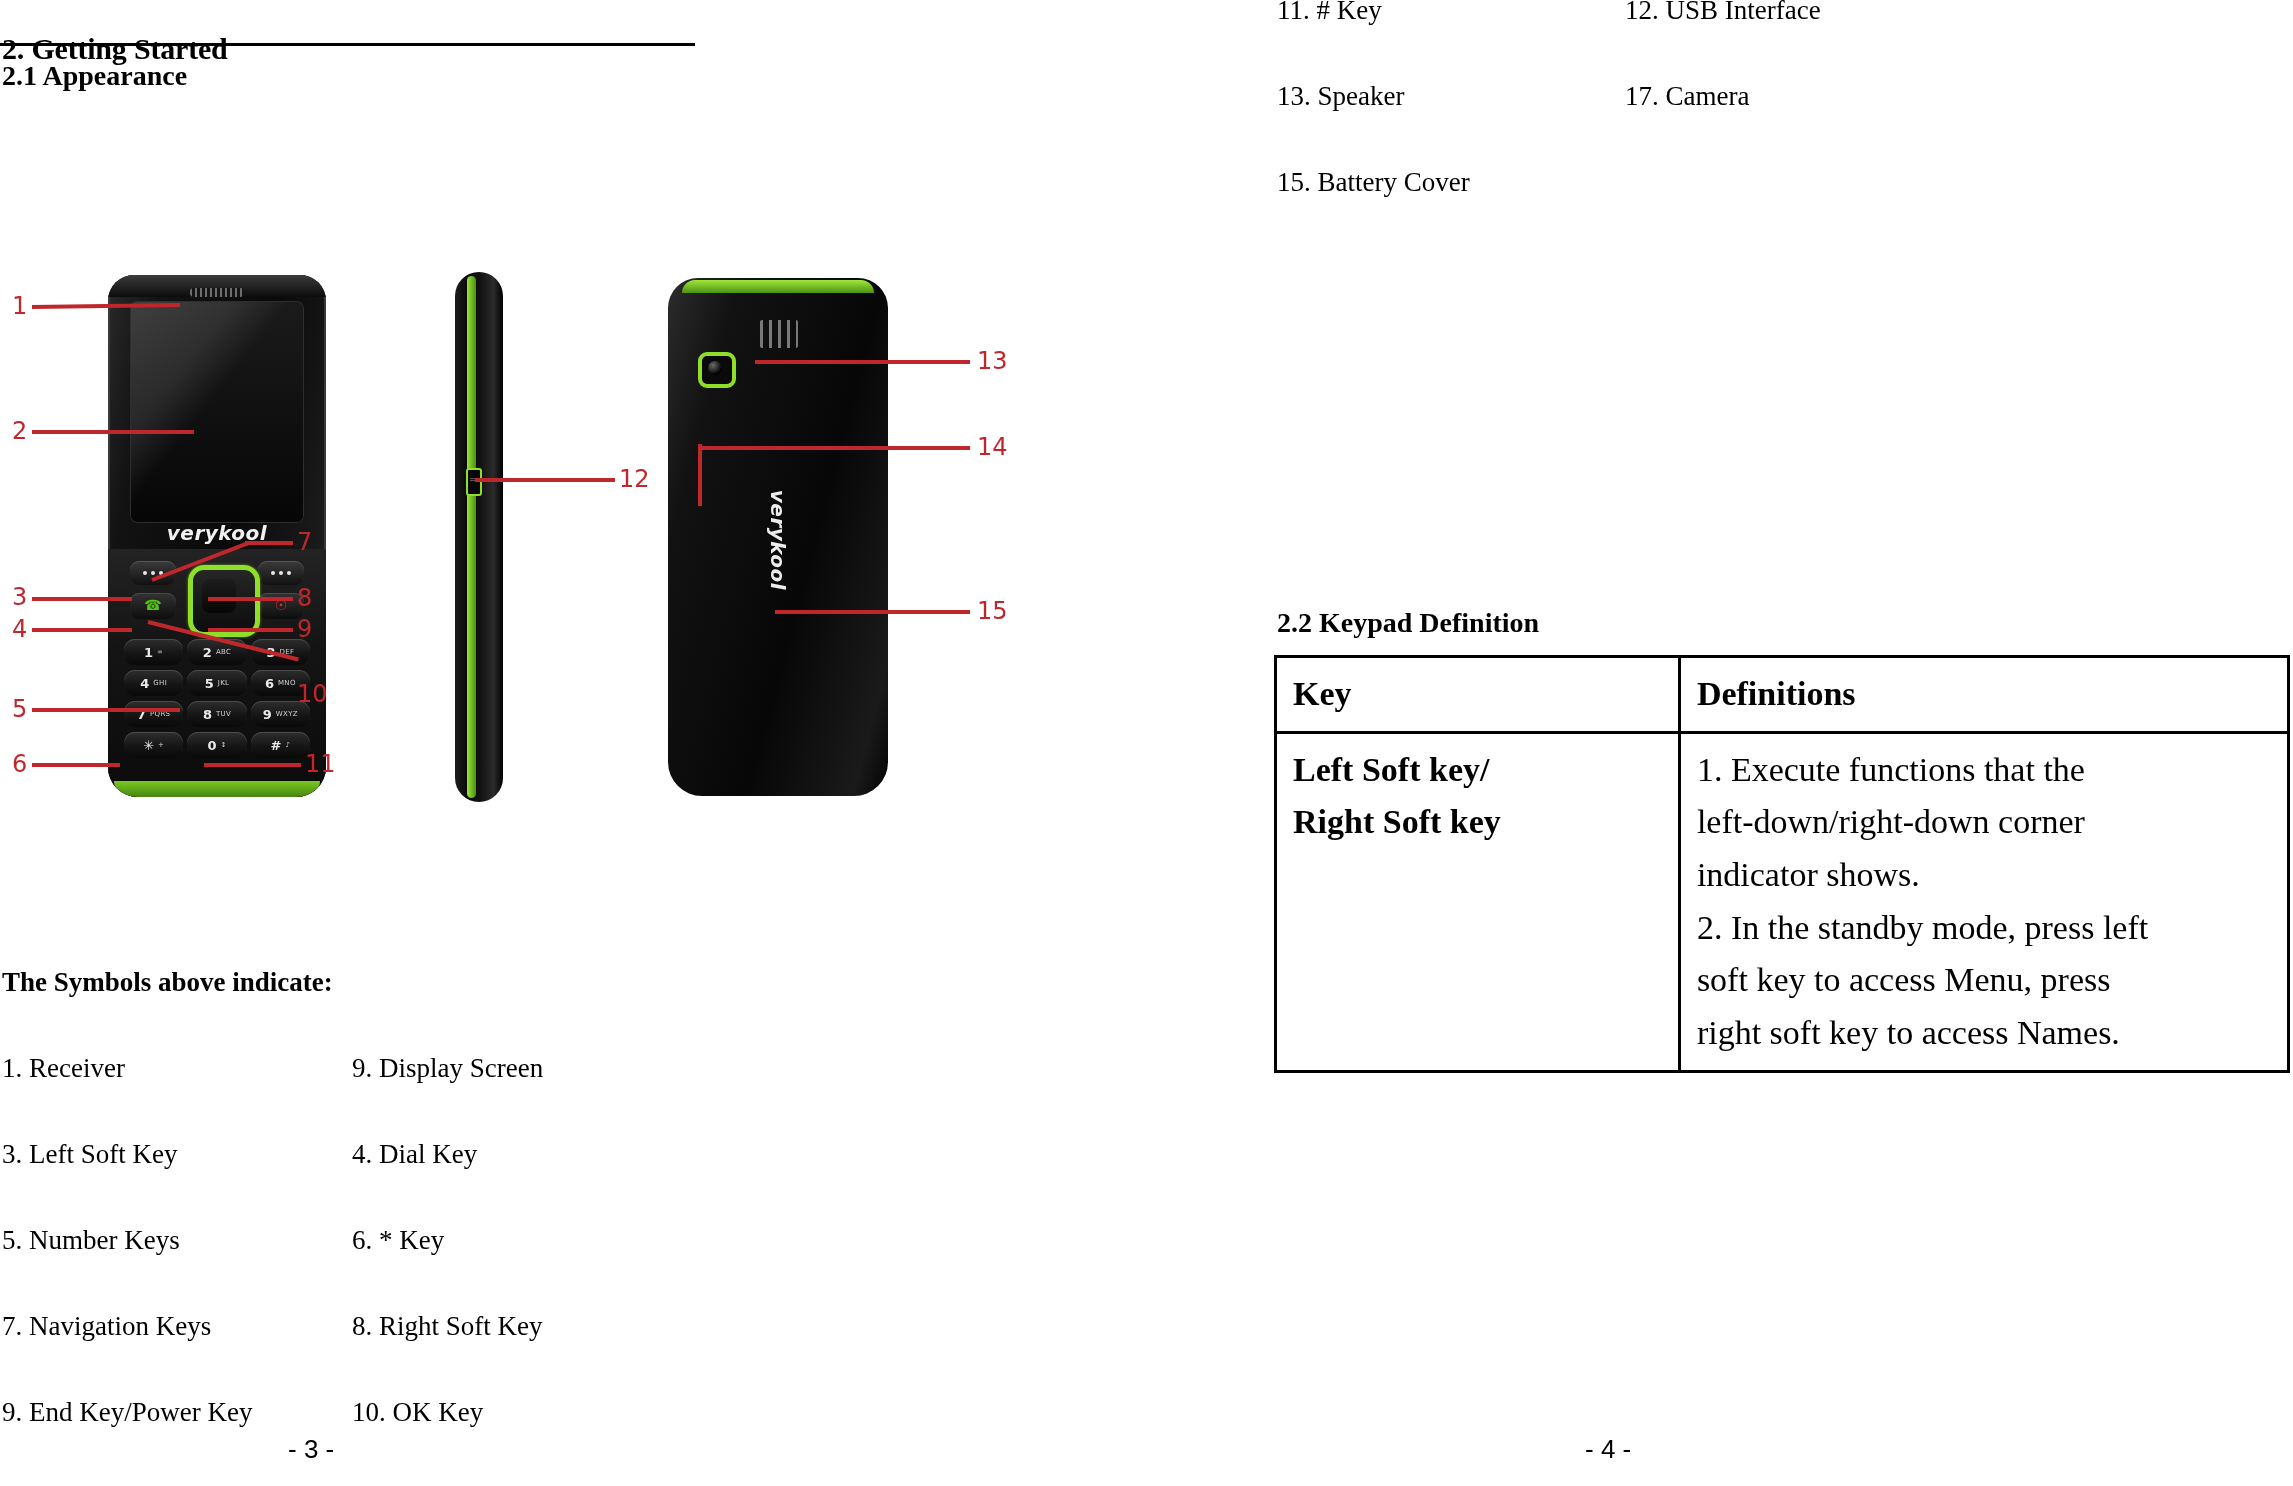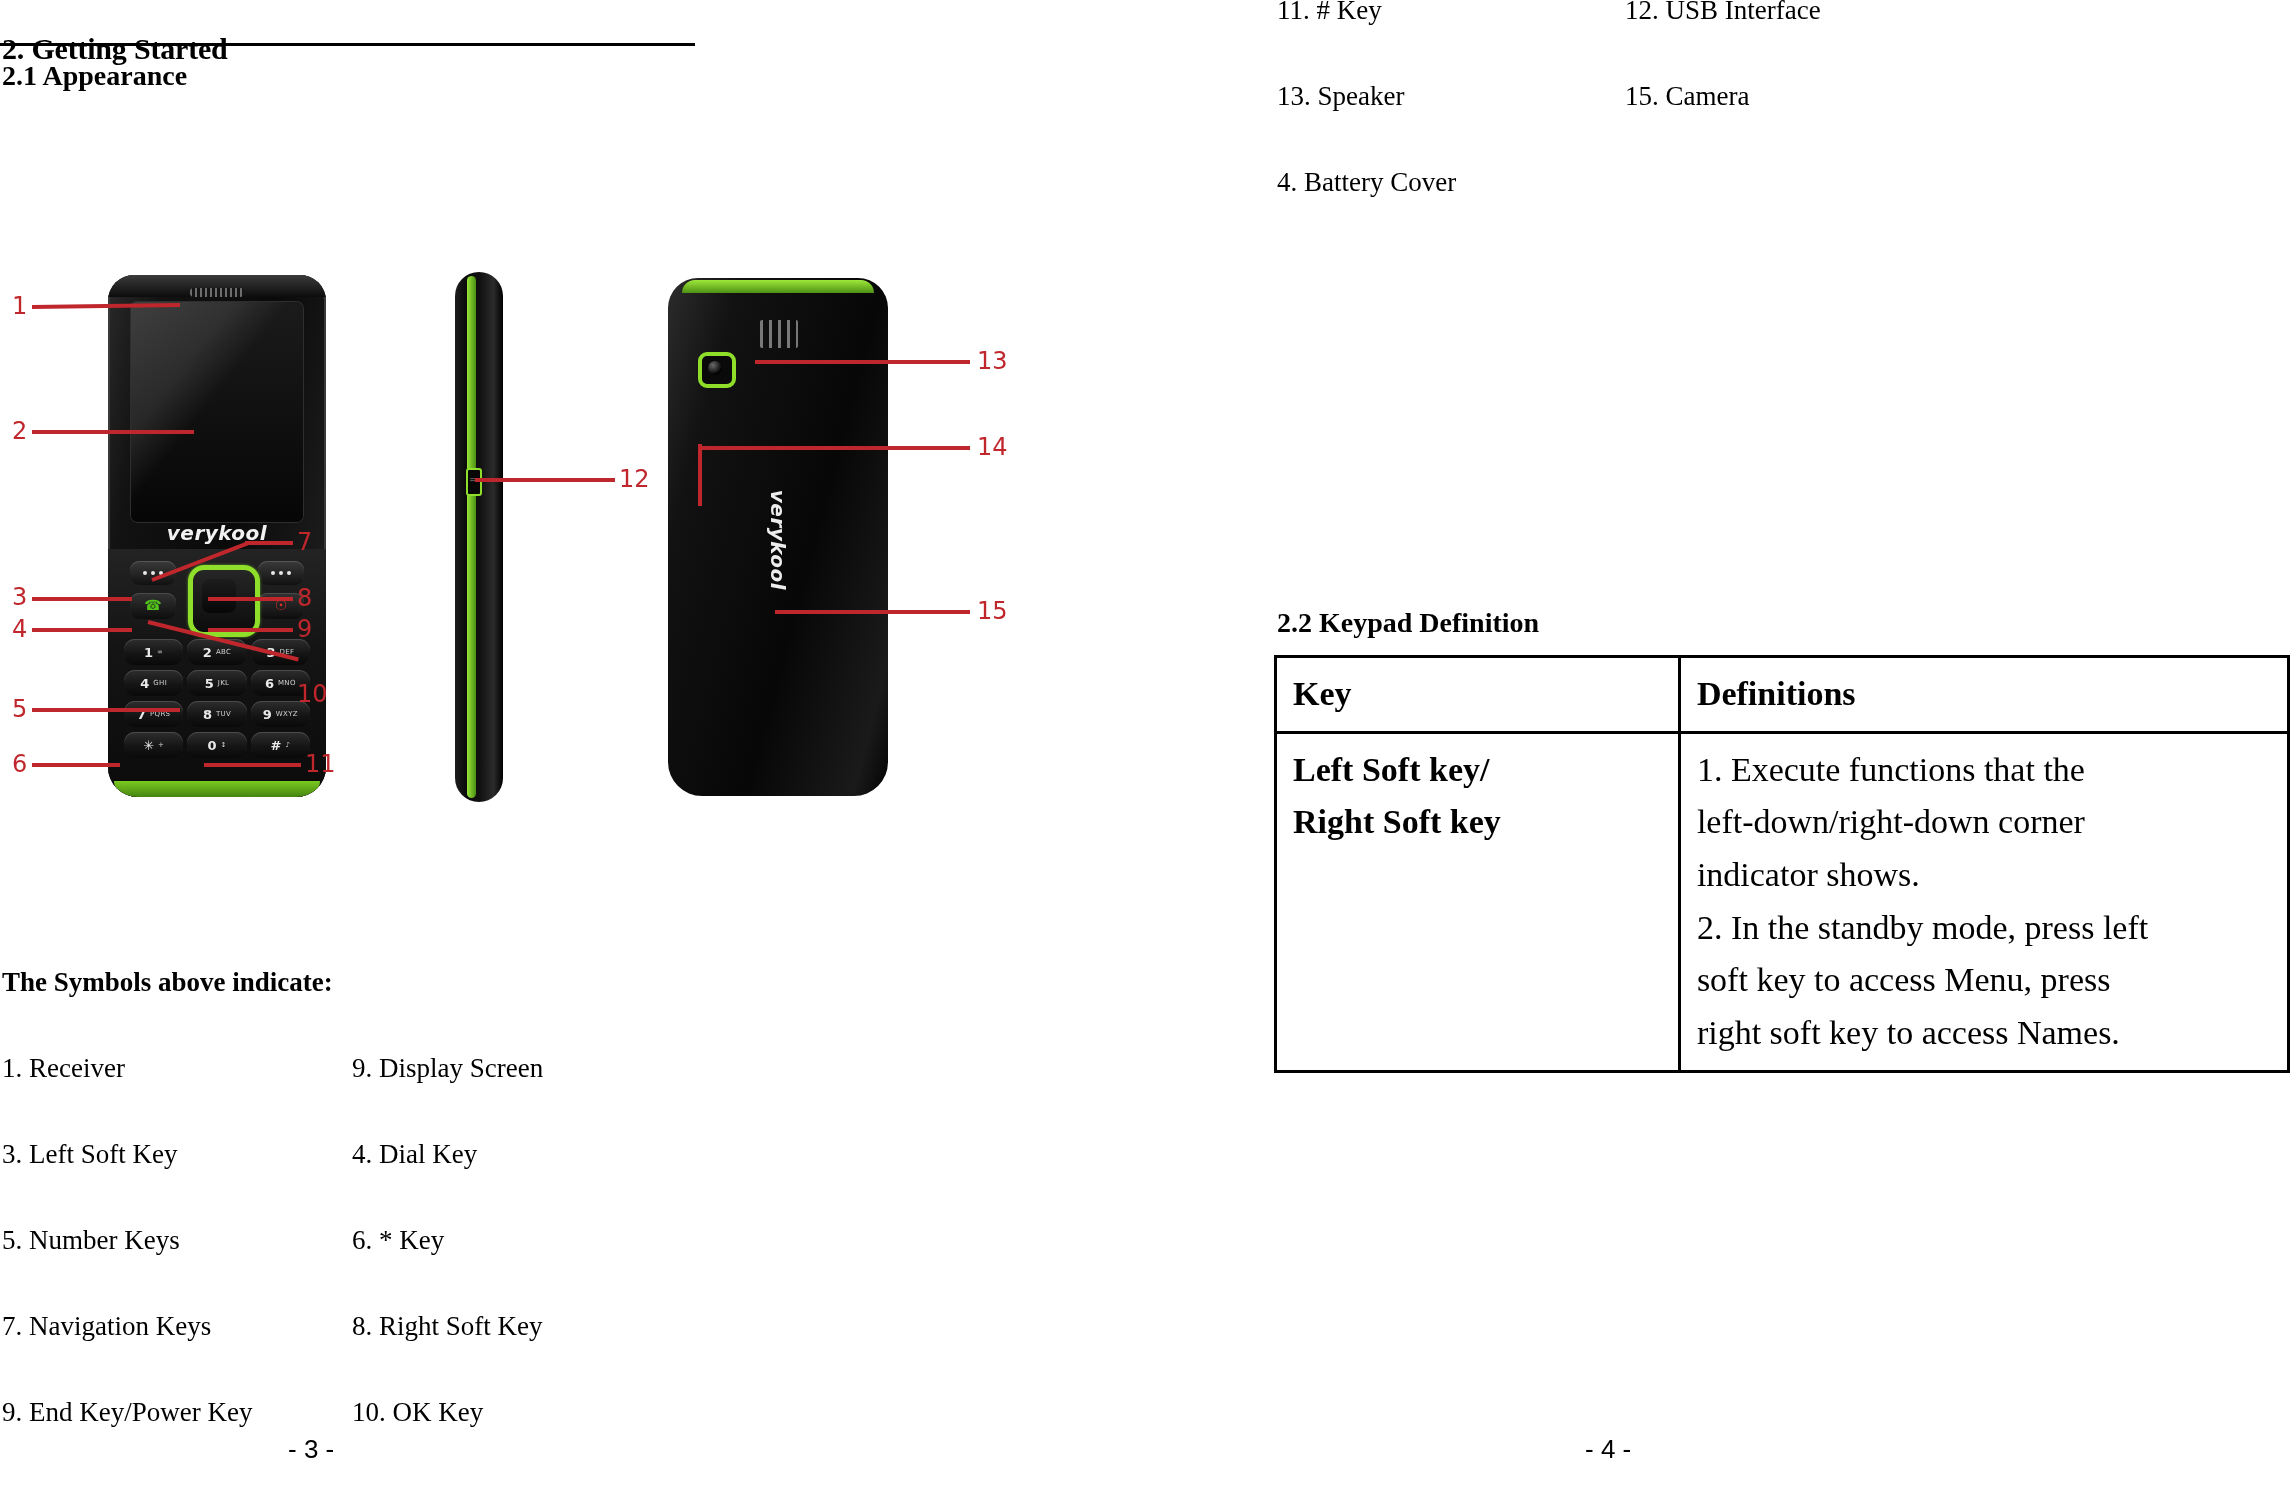--- a/index.html
+++ b/index.html
@@ -427,22 +427,22 @@
 
   <div class="footer" style="left:288px; top:1434px;">- 3 -</div>
 </div>
 
 <div class="page" id="page-right">
 
   <div id="right-symbol-list">
       <div class="body-txt" style="left: 127px; top: -5px;">11. # Key</div>
       <div class="body-txt" style="left: 475px; top: -5px;">12. USB Interface</div>
       <div class="body-txt" style="left: 127px; top: 81px;">13. Speaker</div>
-      <div class="body-txt" style="left: 475px; top: 81px;">15. Camera</div>
-      <div class="body-txt" style="left: 127px; top: 167px;">4. Battery Cover</div>
+      <div class="body-txt" style="left: 475px; top: 81px;">17. Camera</div>
+      <div class="body-txt" style="left: 127px; top: 167px;">15. Battery Cover</div>
     </div>
 
   <div class="h2" style="left:127px; top:607px;">2.2 Keypad Definition</div>
 
   <table class="kp-table" style="left:124px; top:655px; width:1016px;">
     <tbody id="kp-body">
         <tr class="hdr">
           <td class="c1">Key</td>
           <td class="c2">Definitions</td>
         </tr>

